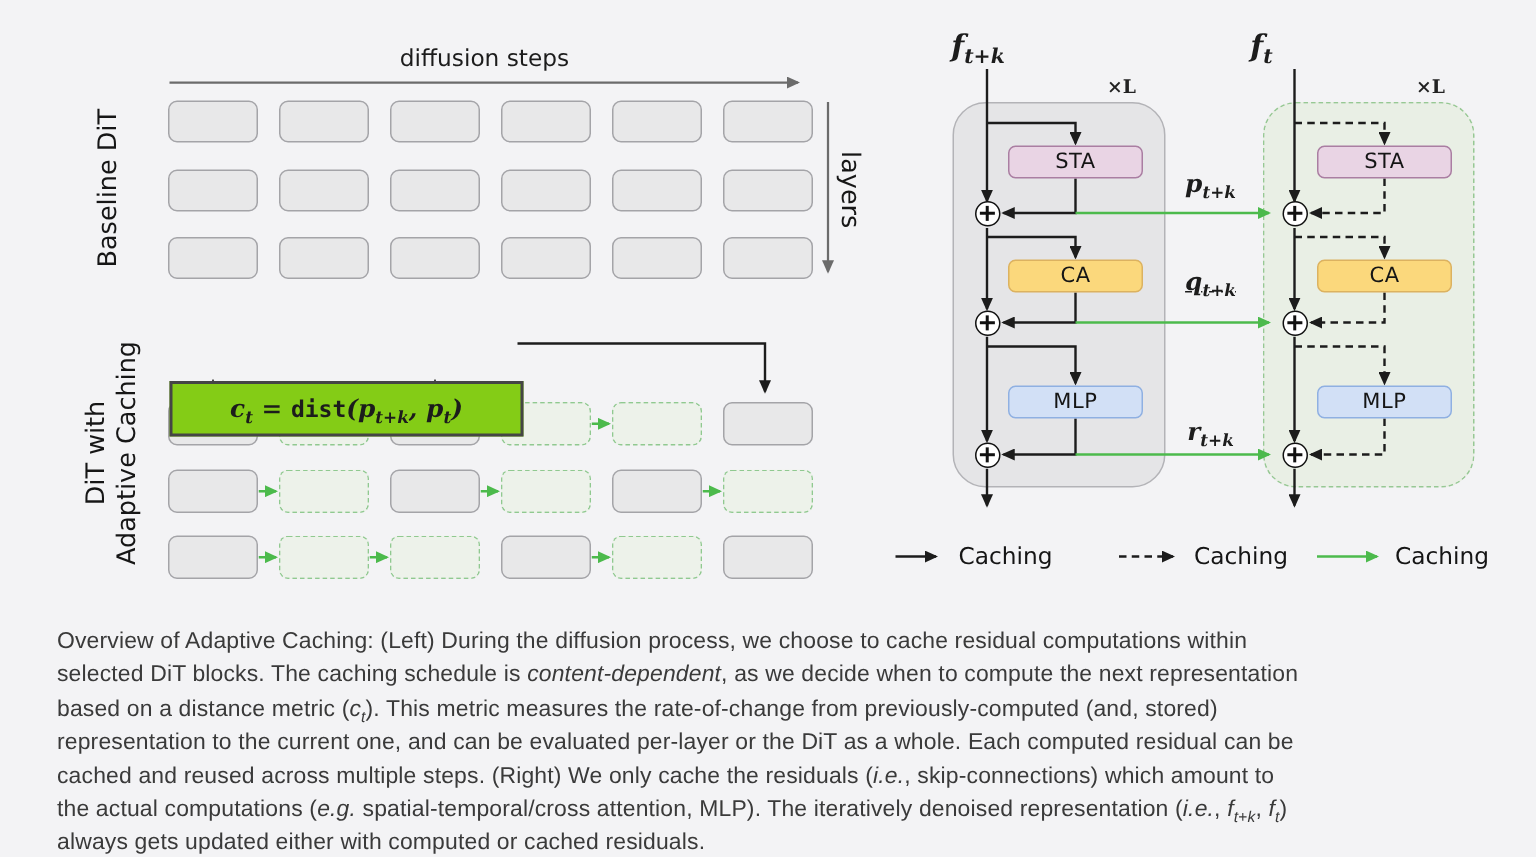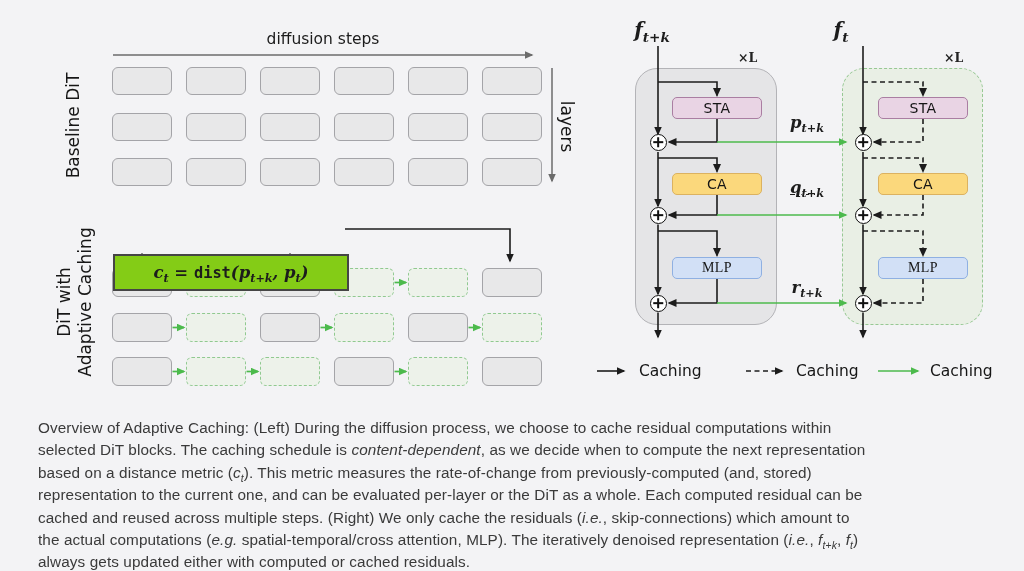--- a/index.html
+++ b/index.html
@@ -33,21 +33,21 @@
   sub{font-size:68%;line-height:0;}
 
   
   .dit-container{position:absolute;box-sizing:border-box;border-radius:22px;}
   .dit-computed{left:635px;top:68px;width:142px;height:257px;background:#e5e5e7;border:1.5px solid #b3b3b7;}
   .dit-skipped{left:842px;top:68px;width:141px;height:257px;background:#e9efe5;border:1.6px dashed #97c894;}
   .module{position:absolute;width:90px;height:22px;box-sizing:border-box;border-radius:5px;
           display:flex;align-items:center;justify-content:center;font-size:14px;letter-spacing:0.4px;color:#151515;}
   .m-sta{background:#e9d4e4;border:1.3px solid #aa7ea2;}
   .m-ca{background:#fbd87c;border:1.3px solid #dcb260;}
-  .m-mlp{background:#d2e0f6;border:1.3px solid #8fb0e2;font-family:Liberation Serif, serif;}
+  .m-mlp{background:#d2e0f6;border:1.3px solid #8fb0e2;}
   .plus-node{position:absolute;width:17px;height:17px;border-radius:50%;background:#ffffff;
              border:1.7px solid #111;box-sizing:border-box;}
   .plus-node::before,.plus-node::after{content:"";position:absolute;background:#111;left:50%;top:50%;}
   .plus-node::before{width:9.5px;height:1.7px;transform:translate(-50%,-50%);}
   .plus-node::after{width:1.7px;height:9.5px;transform:translate(-50%,-50%);}
   .f-label{position:absolute;font-size:20px;text-align:center;}
   .xl-label{position:absolute;font-family:"DejaVu Serif",serif;font-size:12.5px;font-weight:600;color:#222;}
   .res-label{position:absolute;width:64px;text-align:center;font-size:16.5px;}
 
   

